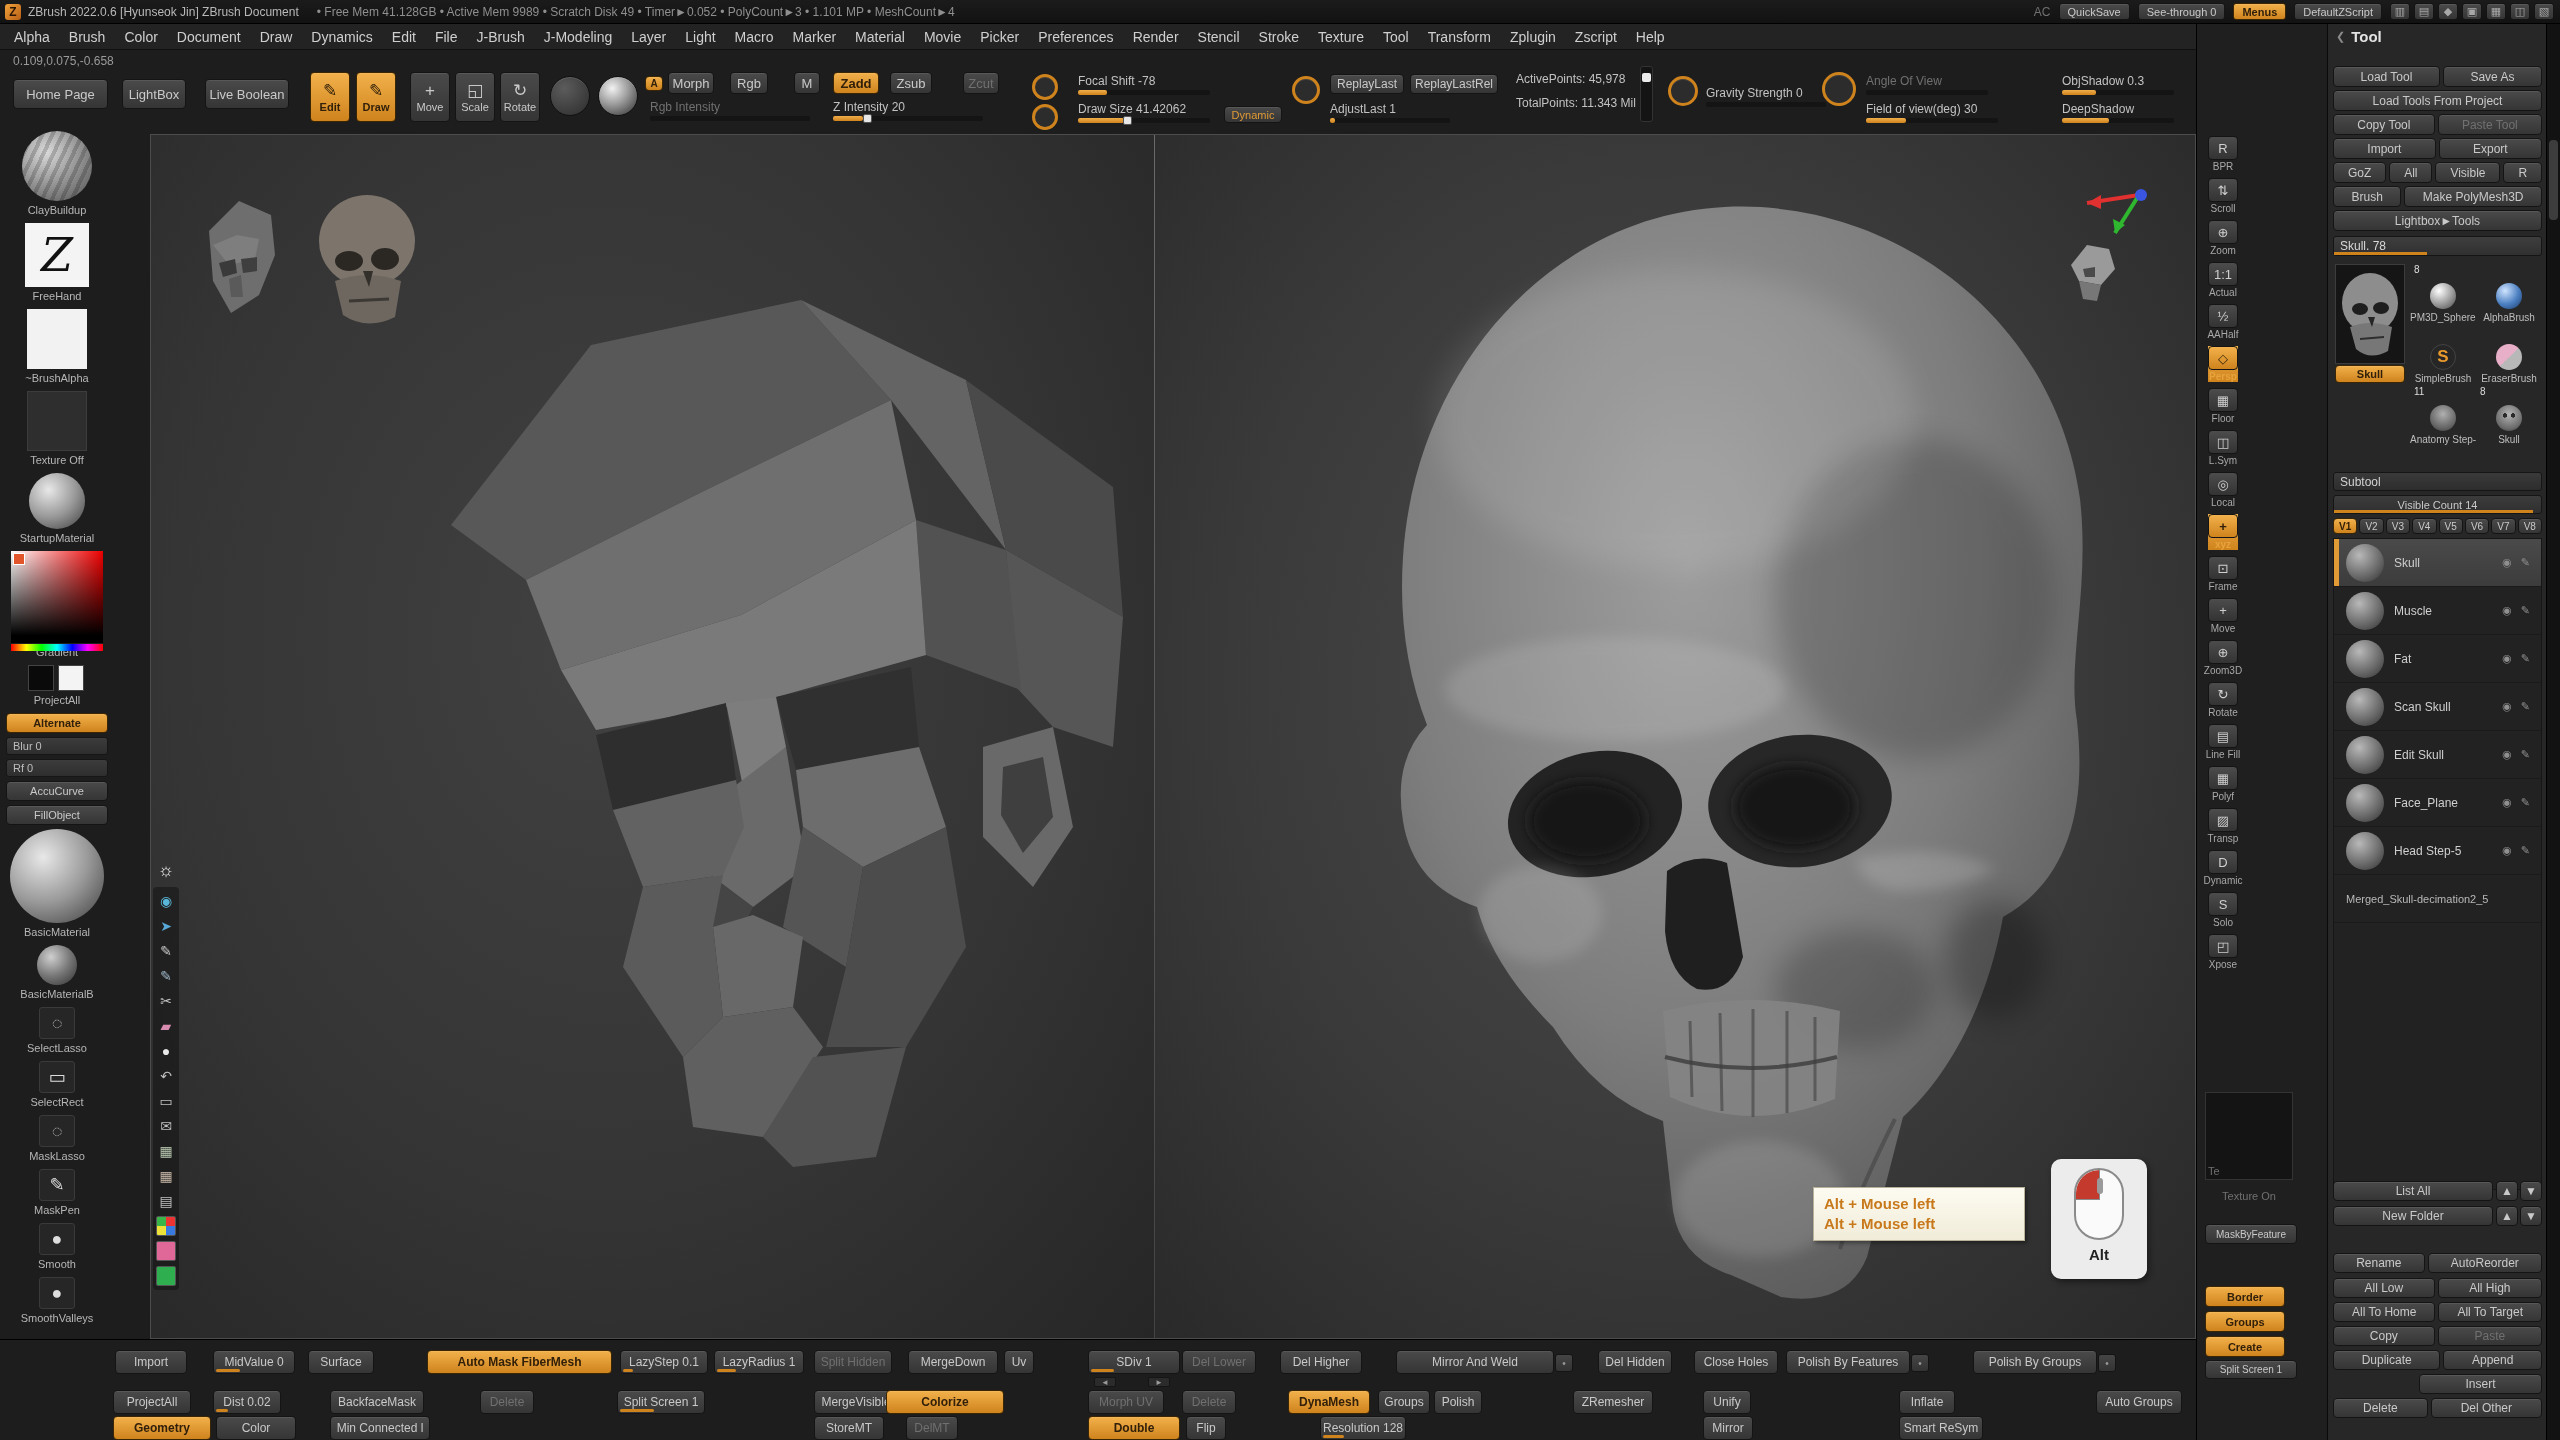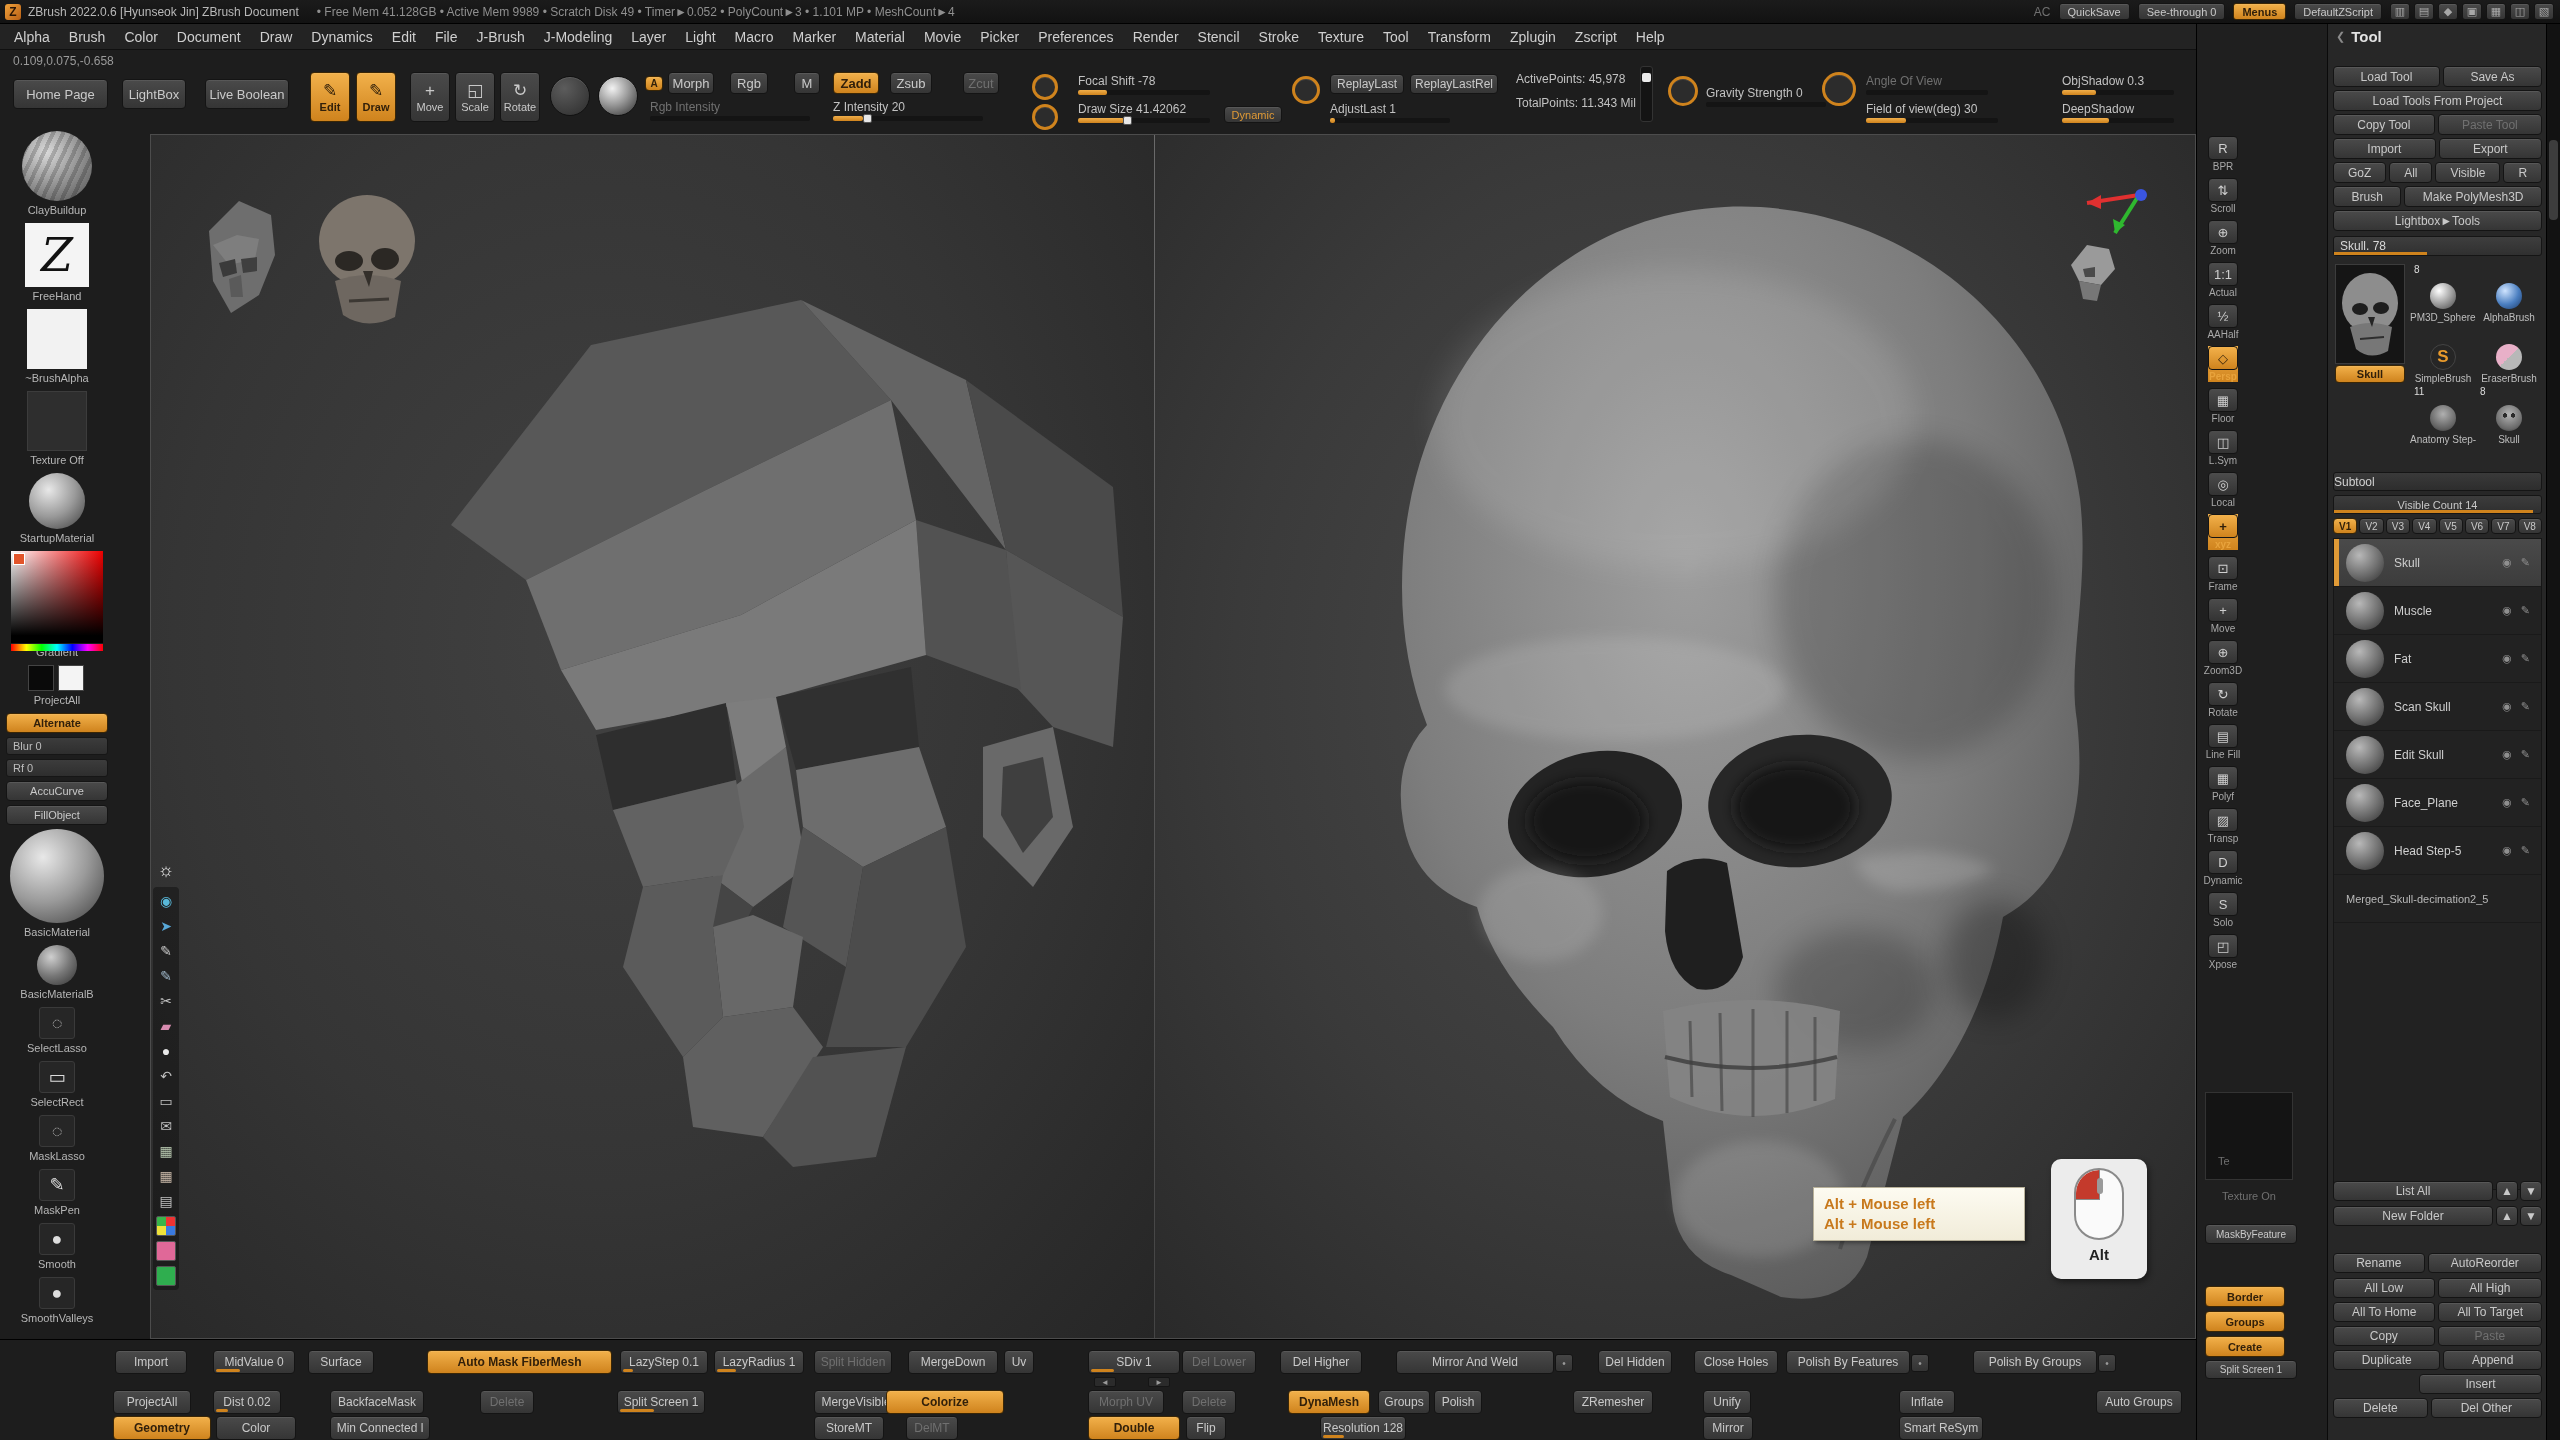--- a/index.html
+++ b/index.html
@@ -106,21 +106,21 @@
 
 #rightzone{position:absolute;left:2196px;top:24px;width:131px;height:1416px;background:#1f1f1f;border-left:1px solid #000}
 #rightstrip{position:absolute;left:4px;top:112px;width:44px;display:flex;flex-direction:column;gap:6px;align-items:center}
 .rs-item{display:flex;flex-direction:column;align-items:center;cursor:pointer}
 .rs-icon{width:30px;height:24px;border-radius:4px;background:linear-gradient(180deg,#4c4c4c,#333);
   border:1px solid #141414;font-size:13px;color:#cfcfcf;display:flex;align-items:center;justify-content:center}
 .rs-item.orange .rs-icon{background:linear-gradient(180deg,#f2b14b,#cf831d);color:#32200a}
 .rs-label{font-size:10px;color:#a8a8a8;margin-top:1px;white-space:nowrap}
 .rs-item.orange .rs-label{color:#e8a33c}
 #rx-preview{position:absolute;left:8px;top:1068px;width:88px;height:88px;background:#141414;border:1px solid #333;
-  font-size:11px;color:#6f6f6f;display:flex;align-items:flex-end;padding:12px}
+  font-size:11px;color:#6f6f6f;display:flex;align-items:flex-end;padding:2px}
 #rx-textureon{position:absolute;left:8px;top:1166px;width:88px;text-align:center;font-size:11px;color:#6d6d6d}
 #rx-maskby{position:absolute;left:8px;top:1200px;width:92px;height:20px;font-size:10px}
 .rx-orange{position:absolute;left:8px;width:80px;height:21px;font-size:11px}
 #rx-split{position:absolute;left:8px;top:1336px;width:92px;height:19px;font-size:10px;position:absolute}
 
 #toolpanel{position:absolute;left:2327px;top:24px;width:219px;height:1416px;background:#272727;border-left:1px solid #0a0a0a}
 #tp-header{position:absolute;left:0;top:4px;width:100%;padding:0 8px;display:flex;align-items:center;font-size:15px;color:#e2e2e2;font-weight:bold}
 #tp-collapse{color:#8a8a8a;font-size:11px;margin-right:6px}
 #tp-rows{position:absolute;left:5px;top:42px;width:209px;display:flex;flex-direction:column;gap:3px}
 .tp-row{display:flex;gap:3px}
@@ -135,21 +135,21 @@
 .tp-item .ic{width:26px;height:26px;border-radius:50%;margin-bottom:3px}
 .ic-sphere-white{background:radial-gradient(circle at 35% 30%,#fff,#999 55%,#444)}
 .ic-sphere-blue{background:radial-gradient(circle at 35% 30%,#cfe4ff,#4a7ec0 55%,#1c3a66)}
 .ic-s-orange{background:#262626;border:1px solid #444;color:#e89a2c;font-weight:bold;font-size:17px;display:flex;align-items:center;justify-content:center;border-radius:4px}
 .ic-eraser{background:linear-gradient(135deg,#e8b0c8 50%,#b8b8b8 50%);border-radius:4px}
 .ic-bust{background:radial-gradient(circle at 50% 35%,#b0b0b0,#5f5f5f 70%,#2c2c2c);border-radius:6px}
 .ic-skull{background:radial-gradient(circle at 34% 40%,#2a2a2a 0 9%,transparent 10%),radial-gradient(circle at 66% 40%,#2a2a2a 0 9%,transparent 10%),radial-gradient(circle at 50% 36%,#b4b4b4,#6a6a6a 68%,#303030)}
 .tp-item .lbl{font-size:10px;color:#bdbdbd;max-width:66px;overflow:hidden;white-space:nowrap}
 .tp-item .badge{position:absolute;left:4px;top:2px;font-size:10px;color:#ddd}
 #st-header{position:absolute;left:5px;top:448px;width:209px;height:19px;background:linear-gradient(180deg,#3a3a3a,#2d2d2d);
-  border:1px solid #151515;border-radius:3px;font-size:12px;color:#d2d2d2;display:flex;align-items:center;}
+  border:1px solid #151515;border-radius:3px;font-size:12px;color:#d2d2d2;display:flex;align-items:center;padding-left:6px}
 #st-visible{position:absolute;left:5px;top:471px;width:209px;height:19px;font-size:11px;color:#c8c8c8;
   background:linear-gradient(180deg,#3c3c3c,#2f2f2f);border:1px solid #151515;border-radius:3px;display:flex;align-items:center;justify-content:center}
 #st-visible i{position:absolute;left:0;bottom:0;width:96%;height:3px;background:#cf831d}
 #st-tabs{position:absolute;left:5px;top:494px;width:209px;display:flex;gap:2px}
 .st-tab{flex:1;height:16px;font-size:10px}
 #st-list{position:absolute;left:5px;top:514px;width:209px;height:652px;background:#222;border:1px solid #161616;overflow:hidden}
 .st-row{position:relative;height:48px;border-bottom:1px solid #1a1a1a;display:flex;align-items:center;cursor:pointer}
 .st-row.sel{background:linear-gradient(180deg,#4a4a4a,#3c3c3c)}
 .st-row.sel::before{content:"";position:absolute;left:0;top:0;bottom:0;width:5px;background:#e09a36}
 .st-thumb{width:38px;height:38px;border-radius:50%;margin-left:12px;

